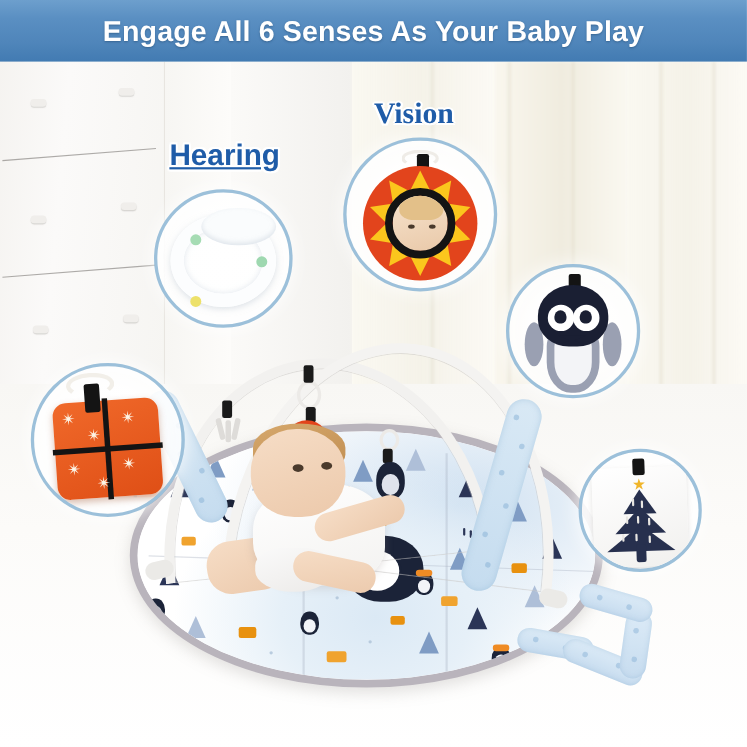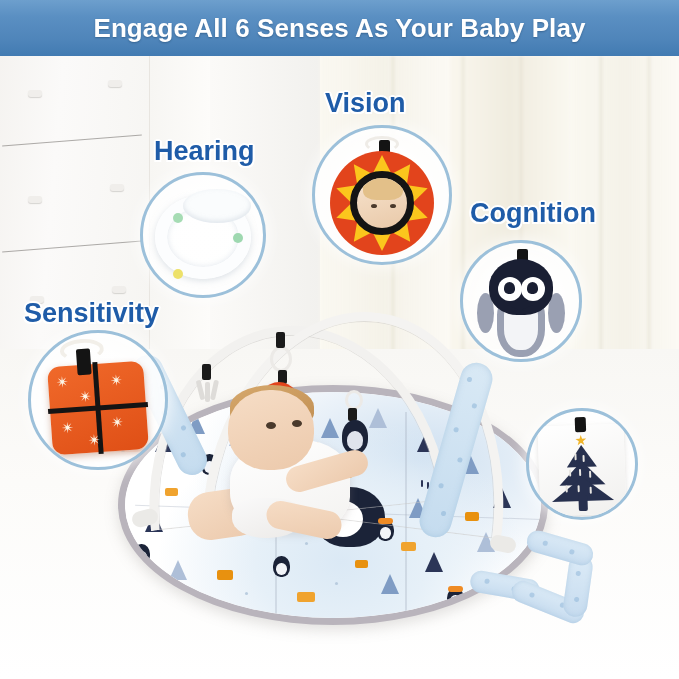--- a/index.html
+++ b/index.html
@@ -563,47 +563,46 @@
         <span class="dot" style="left:8px;top:16px;"></span>
           <span class="dot" style="left:10px;top:42px;"></span>
       </div>
       <div class="handle-seg" style="left:56px;top:2px;width:68px;height:22px;transform:rotate(16deg);">
         <span class="dot" style="left:16px;top:8px;"></span>
           <span class="dot" style="left:44px;top:9px;"></span>
       </div>
     </div>
   </div>
 
-  <div class="callout-label" style="left:24px;top:298px;">Sensitivity</div>
   <div class="callout" style="left:28px;top:330px;width:140px;height:140px;">
     <div class="sens-pillow">
       <span class="sens-loop"></span>
       <span class="sens-tab"></span>
       <span class="cross-v"></span>
         <span class="cross-h"></span>
       <span class="sens-star" style="left:8px;top:8px;">✴</span>
       <span class="sens-star" style="left:62px;top:10px;">✴</span>
       <span class="sens-star" style="left:30px;top:24px;">✴</span>
       <span class="sens-star" style="left:10px;top:54px;">✴</span>
       <span class="sens-star" style="left:60px;top:52px;">✴</span>
       <span class="sens-star" style="left:36px;top:68px;">✴</span>
     </div>
   </div>
 
-  <div class="callout-label" style="left:154px;top:136px;">Hearing</div>
+  <div class="callout-label" style="left:154px;top:126px;text-decoration:underline;">Hearing</div>
   <div class="callout" style="left:140px;top:172px;width:126px;height:126px;">
     <div class="rattle">
       <div class="rattle-top"></div>
       <span class="bead" style="left:6px;top:6px;background:#a6dcb4;"></span>
       <span class="bead" style="left:66px;top:26px;background:#9ed8b0;"></span>
       <span class="bead" style="left:6px;top:62px;background:#ede16a;"></span>
     </div>
   </div>
 
-  <div class="callout-label" style="left:325px;top:88px;">Vision</div>
+  <div class="callout-label" style="left:340px;top:88px;font-family:Liberation Serif, serif;">Vision</div>
   <div class="callout" style="left:312px;top:125px;width:140px;height:140px;">
     <div class="toy-loop" style="left:50px;top:8px;"></div>
     <div class="toy-tab" style="left:64px;top:12px;"></div>
     <div class="sun-mirror">
       <span class="sun-ray" style="transform:rotate(0deg);margin-left:-9px;"></span>
       <span class="sun-ray" style="transform:rotate(36deg);margin-left:-9px;"></span>
       <span class="sun-ray" style="transform:rotate(72deg);margin-left:-9px;"></span>
       <span class="sun-ray" style="transform:rotate(108deg);margin-left:-9px;"></span>
       <span class="sun-ray" style="transform:rotate(144deg);margin-left:-9px;"></span>
       <span class="sun-ray" style="transform:rotate(180deg);margin-left:-9px;"></span>
@@ -612,21 +611,20 @@
       <span class="sun-ray" style="transform:rotate(288deg);margin-left:-9px;"></span>
       <span class="sun-ray" style="transform:rotate(324deg);margin-left:-9px;"></span>
       <div class="mirror-ring">
         <div class="mirror-hair"></div>
         <span class="mirror-eye" style="left:14px;top:26px;"></span>
         <span class="mirror-eye" style="left:33px;top:26px;"></span>
       </div>
     </div>
   </div>
 
-  <div class="callout-label" style="left:470px;top:198px;">Cognition</div>
   <div class="callout" style="left:460px;top:240px;width:122px;height:122px;">
     <div class="toy-tab" style="left:54px;top:6px;height:18px;"></div>
     <div class="cog-peng">
       <div class="cog-wing" style="left:-6px;"></div>
       <div class="cog-wing" style="right:-6px;"></div>
       <div class="cog-body"></div>
       <div class="cog-head">
         <span class="cog-eye" style="left:9px;"></span>
         <span class="cog-eye" style="left:32px;"></span>
       </div>

